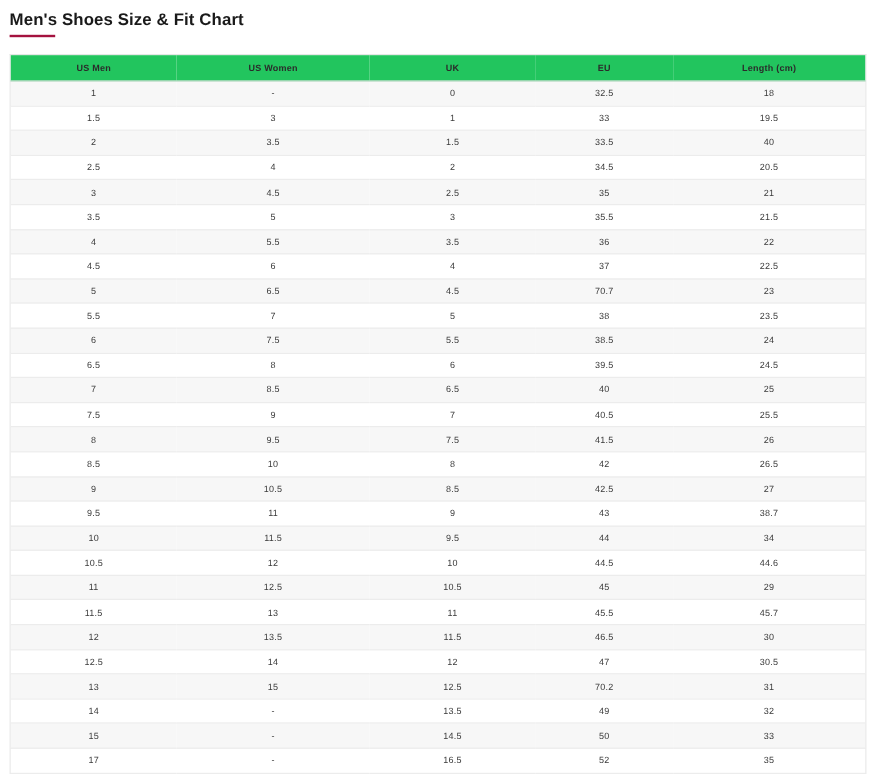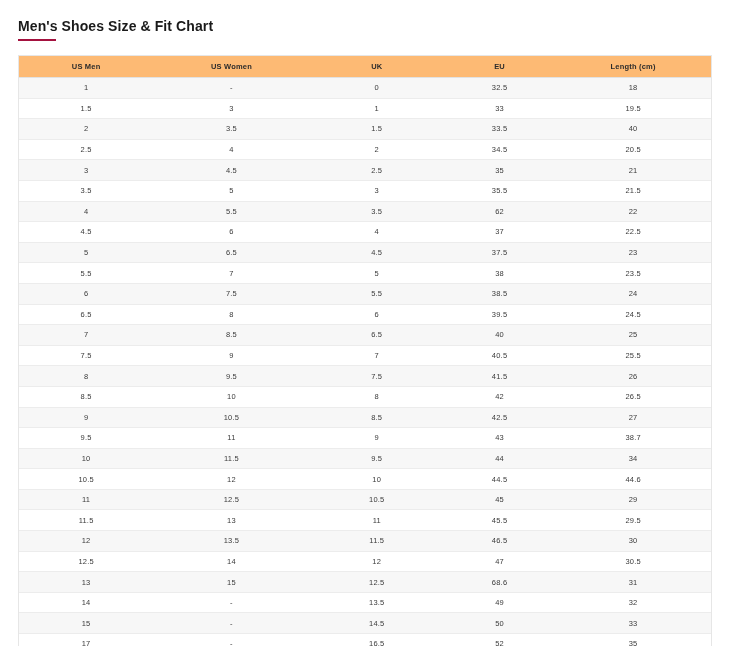--- a/index.html
+++ b/index.html
@@ -12,21 +12,21 @@
     height: 646px;
     font-family: "Liberation Sans", sans-serif;
     color: #333333;
     overflow: hidden;
   }
   .page {
     width: 730px;
     height: 646px;
     position: relative;
     box-sizing: border-box;
-    padding: 10px;
+    padding: 0;
   }
   .title {
     font-size: 14px;
     font-weight: bold;
     color: #1a1a1a;
     padding: 8px 0 0 8px;
     margin: 0;
     letter-spacing: 0.1px;
   }
   .title-rule {
@@ -41,21 +41,21 @@
     border-bottom: none;
     box-sizing: border-box;
   }
   table.size-table {
     width: 100%;
     border-collapse: collapse;
     table-layout: fixed;
     font-size: 7.5px;
   }
   table.size-table th {
-    background: #fdba74;
+    background: #22c55e;
     color: #2b2b2b;
     font-weight: bold;
     font-size: 7.5px;
     height: 19px;
     text-align: center;
     border-bottom: 1px solid #e2e2e2;
     letter-spacing: 0.2px;
   }
   table.size-table td {
     height: 17.6px;
@@ -142,35 +142,35 @@
             <td>3.5</td>
             <td>5</td>
             <td>3</td>
             <td>35.5</td>
             <td>21.5</td>
           </tr>
           <tr>
             <td>4</td>
             <td>5.5</td>
             <td>3.5</td>
-            <td>62</td>
+            <td>36</td>
             <td>22</td>
           </tr>
           <tr>
             <td>4.5</td>
             <td>6</td>
             <td>4</td>
             <td>37</td>
             <td>22.5</td>
           </tr>
           <tr>
             <td>5</td>
             <td>6.5</td>
             <td>4.5</td>
-            <td>37.5</td>
+            <td>70.7</td>
             <td>23</td>
           </tr>
           <tr>
             <td>5.5</td>
             <td>7</td>
             <td>5</td>
             <td>38</td>
             <td>23.5</td>
           </tr>
           <tr>
@@ -248,41 +248,41 @@
             <td>12.5</td>
             <td>10.5</td>
             <td>45</td>
             <td>29</td>
           </tr>
           <tr>
             <td>11.5</td>
             <td>13</td>
             <td>11</td>
             <td>45.5</td>
-            <td>29.5</td>
+            <td>45.7</td>
           </tr>
           <tr>
             <td>12</td>
             <td>13.5</td>
             <td>11.5</td>
             <td>46.5</td>
             <td>30</td>
           </tr>
           <tr>
             <td>12.5</td>
             <td>14</td>
             <td>12</td>
             <td>47</td>
             <td>30.5</td>
           </tr>
           <tr>
             <td>13</td>
             <td>15</td>
             <td>12.5</td>
-            <td>68.6</td>
+            <td>70.2</td>
             <td>31</td>
           </tr>
           <tr>
             <td>14</td>
             <td>-</td>
             <td>13.5</td>
             <td>49</td>
             <td>32</td>
           </tr>
           <tr>

